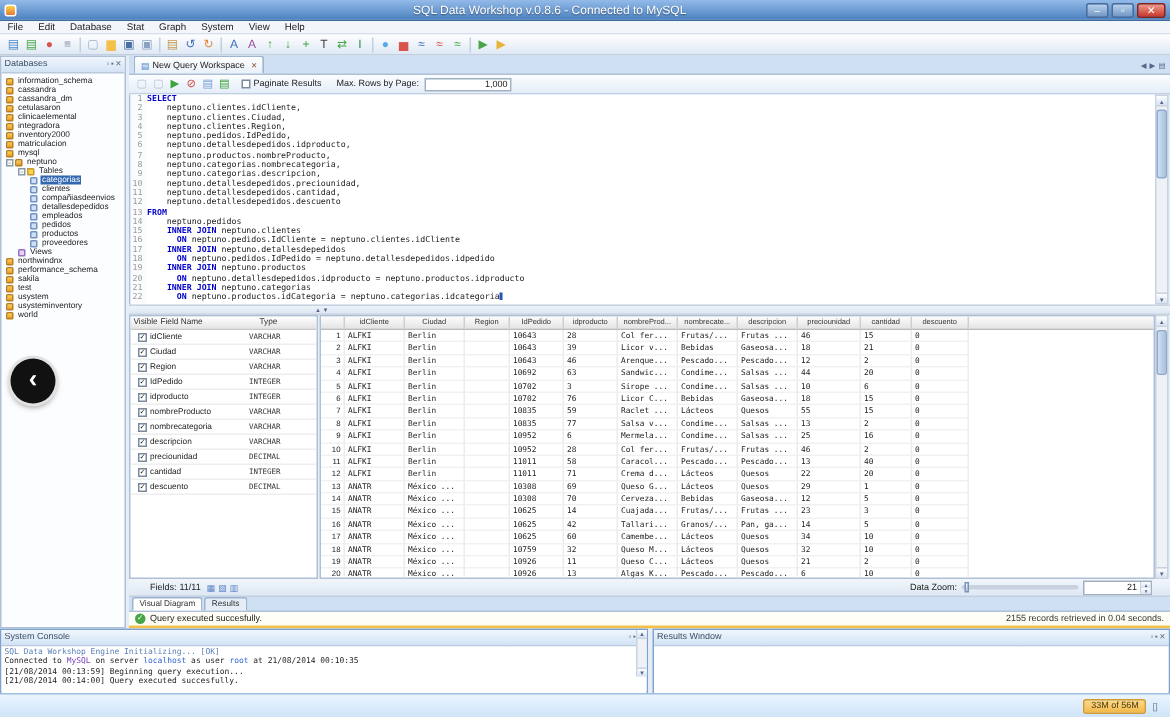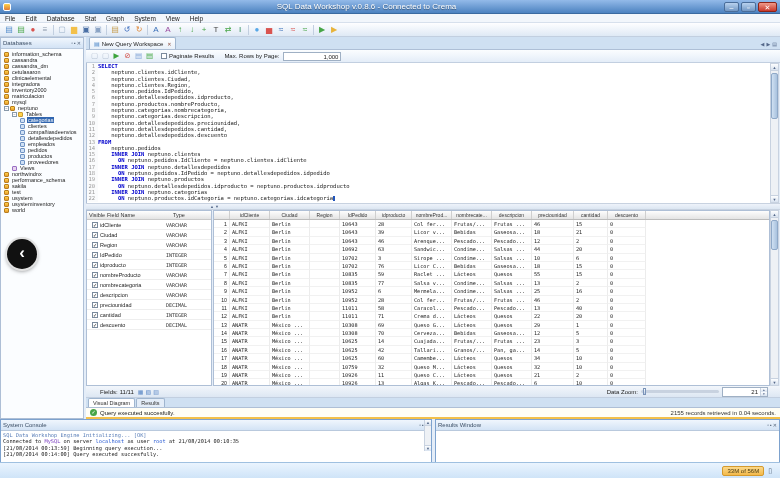--- a/index.html
+++ b/index.html
@@ -146,21 +146,21 @@
             box-shadow:0 0 0 2px #e2e2e2,0 2px 4px rgba(0,0,0,.5);}
   .back-btn span{color:#fff;font-size:17px;font-weight:bold;line-height:26px;margin-top:-2px;}
 </style>
 </head>
 <body>
 
 <div id="app">
 
   <div class="titlebar">
     <span class="app-icon"></span>
-    <span class="title-text">SQL Data Workshop v.0.8.6 - Connected to Crema</span>
+    <span class="title-text">SQL Data Workshop v.0.8.6 - Connected to MySQL</span>
     <span class="win-btn">–</span>
     <span class="win-btn">▫</span>
     <span class="win-btn close">✕</span>
   </div>
 
   <div class="menubar" id="menubar">
       <span class="menu-item">File</span>
       <span class="menu-item">Edit</span>
       <span class="menu-item">Database</span>
       <span class="menu-item">Stat</span>

